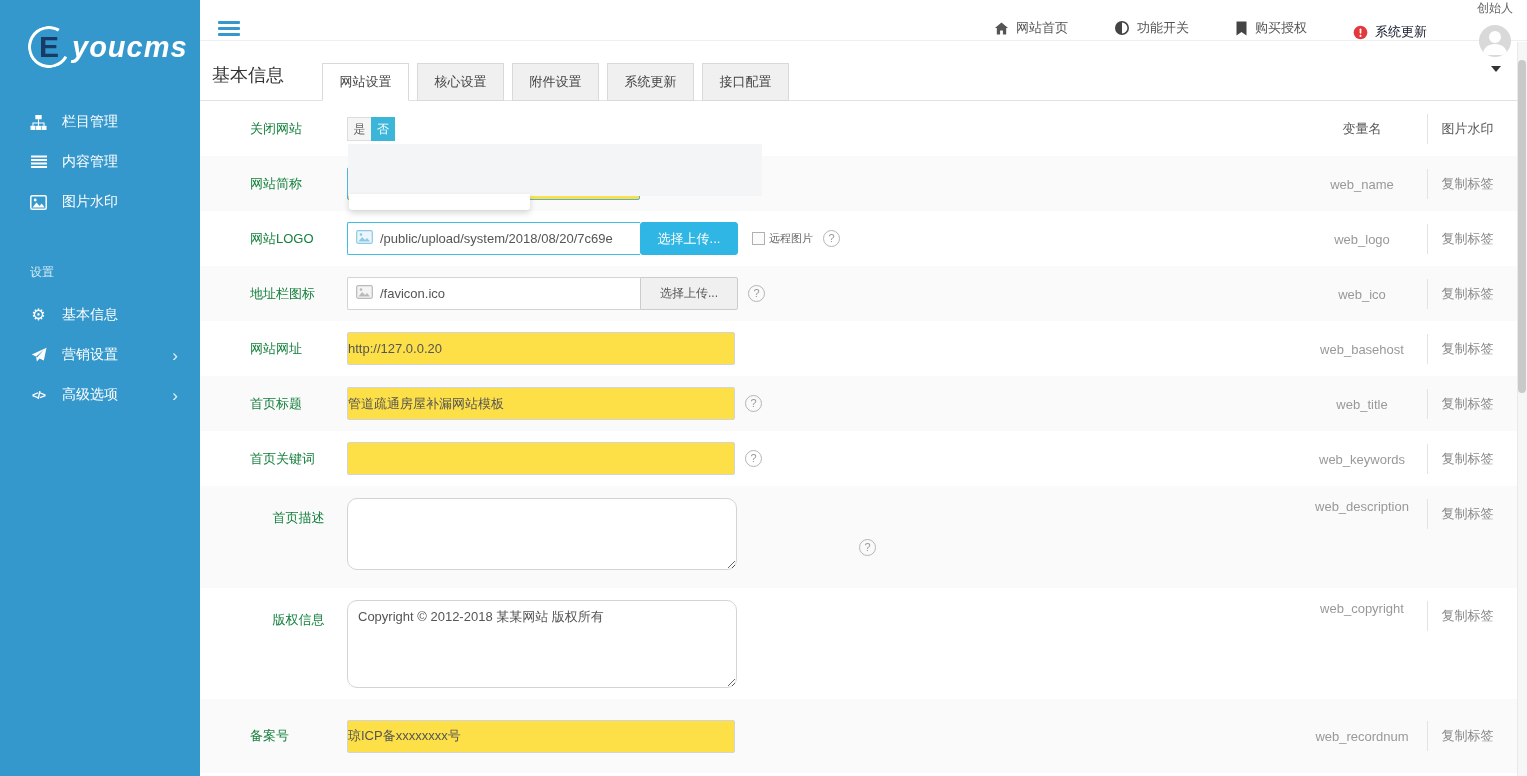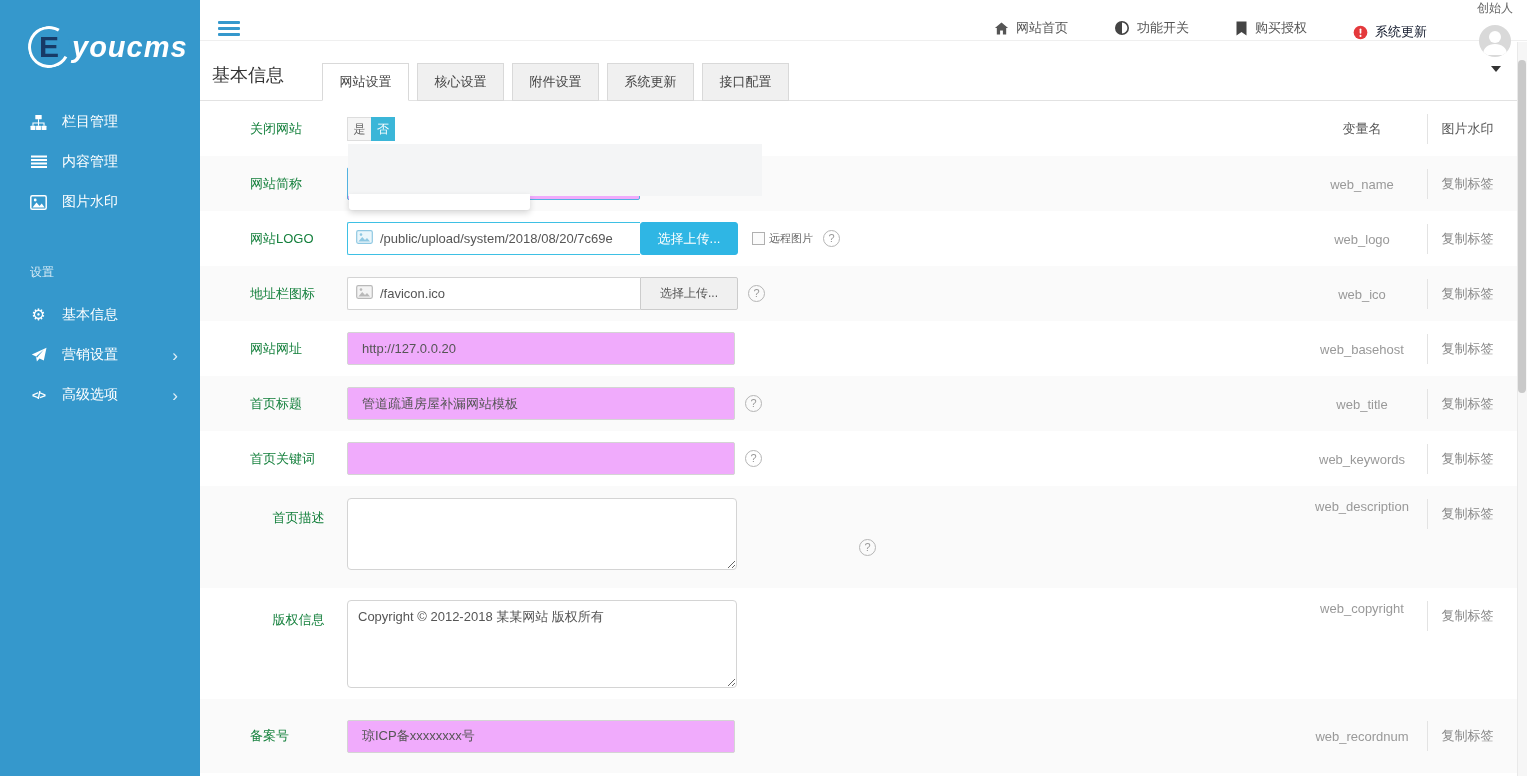--- a/index.html
+++ b/index.html
@@ -58,22 +58,22 @@
   .row-desc  { height:102px; align-items:flex-start; }
   .row-copy  { height:111px; align-items:flex-start; }
   .row-last  { height:74px; }
   .row-desc .row-label, .row-copy .row-label { padding-top:23px;text-align:center; }
   .row-desc .ta-wrap, .row-copy .ta-wrap { padding-top:12px; }
 
   .tg { width:24px; height:24px; line-height:23px; text-align:center; font-size:12px; cursor:pointer; }
   .tg-yes { background:#f5f5f5; border:1px solid #ddd; border-right:none; color:#666; }
   .tg-no  { background:#3bb6d8; border:1px solid #3bb6d8; color:#fff; }
 
-  .ti { width:388px; height:33px; border:1px solid #d4d4d4; border-radius:2px; padding:0 14px;
-        font-size:13px; color:#555; background:#f0abfc; outline:none;
+  .ti { width:388px; height:33px; border:1px solid #d4d4d4; border-radius:2px; padding:0 0;
+        font-size:13px; color:#555; background:#fde047; outline:none;
         font-family:"Liberation Sans","DejaVu Sans",sans-serif; }
   .ti-short { width:293px; border-color:#52b2e0; }
 
   .upl { display:flex; position:relative; align-items:stretch; }
   .upl-input { width:293px; height:33px; border:1px solid #d4d4d4; border-right:none;
                border-radius:2px 0 0 2px; padding:0 6px 0 32px; font-size:13px; color:#555;
                outline:none; font-family:"Liberation Sans","DejaVu Sans",sans-serif; }
   .upl-btn { width:98px; height:33px; font-size:12px; background:#f0f0f0; border:1px solid #ccc;
              color:#555; border-radius:0 2px 2px 0; cursor:pointer;
              font-family:"Liberation Sans","DejaVu Sans",sans-serif; }
@@ -85,21 +85,21 @@
   .chk-wrap { display:flex; align-items:center; margin-left:14px; font-size:11px; color:#666; }
   .chk { width:13px; height:13px; border:1px solid #b0b0b0; background:#fbfbfb; margin-right:4px;
          cursor:pointer; }
 
   .help { width:17px; height:17px; flex-shrink:0; border:1px solid #b5b5b5; border-radius:50%;
           color:#999; font-size:11px; text-align:center; line-height:15px; margin-left:10px;
           cursor:pointer; background:#fff0; }
   .help-br { position:absolute; left:512px; bottom:14px; margin:0; }
 
   .ta-wrap { position:relative; display:flex; }
-  .ta { width:390px; border:1px solid #d4d4d4; border-radius:4px; padding:7px 10px; font-size:13px;
+  .ta { width:390px; border:1px solid #d4d4d4; border-radius:10px; padding:7px 10px; font-size:13px;
         color:#555; outline:none; font-family:"Liberation Sans","DejaVu Sans",sans-serif; }
   .ta-desc { height:72px; }
   .ta-copy { height:88px; }
 
   .col-var { position:absolute; left:1092px; width:140px; text-align:center; font-size:13px;
              color:#999; top:50%; transform:translateY(-50%); }
   .col-tag { position:absolute; left:1227px; width:80px; text-align:center; font-size:13px;
              color:#888; top:50%; transform:translateY(-50%); height:30px; line-height:30px;
              border-left:1px solid #e3e3e3; cursor:pointer; }
   .col-hdr { color:#555; }

